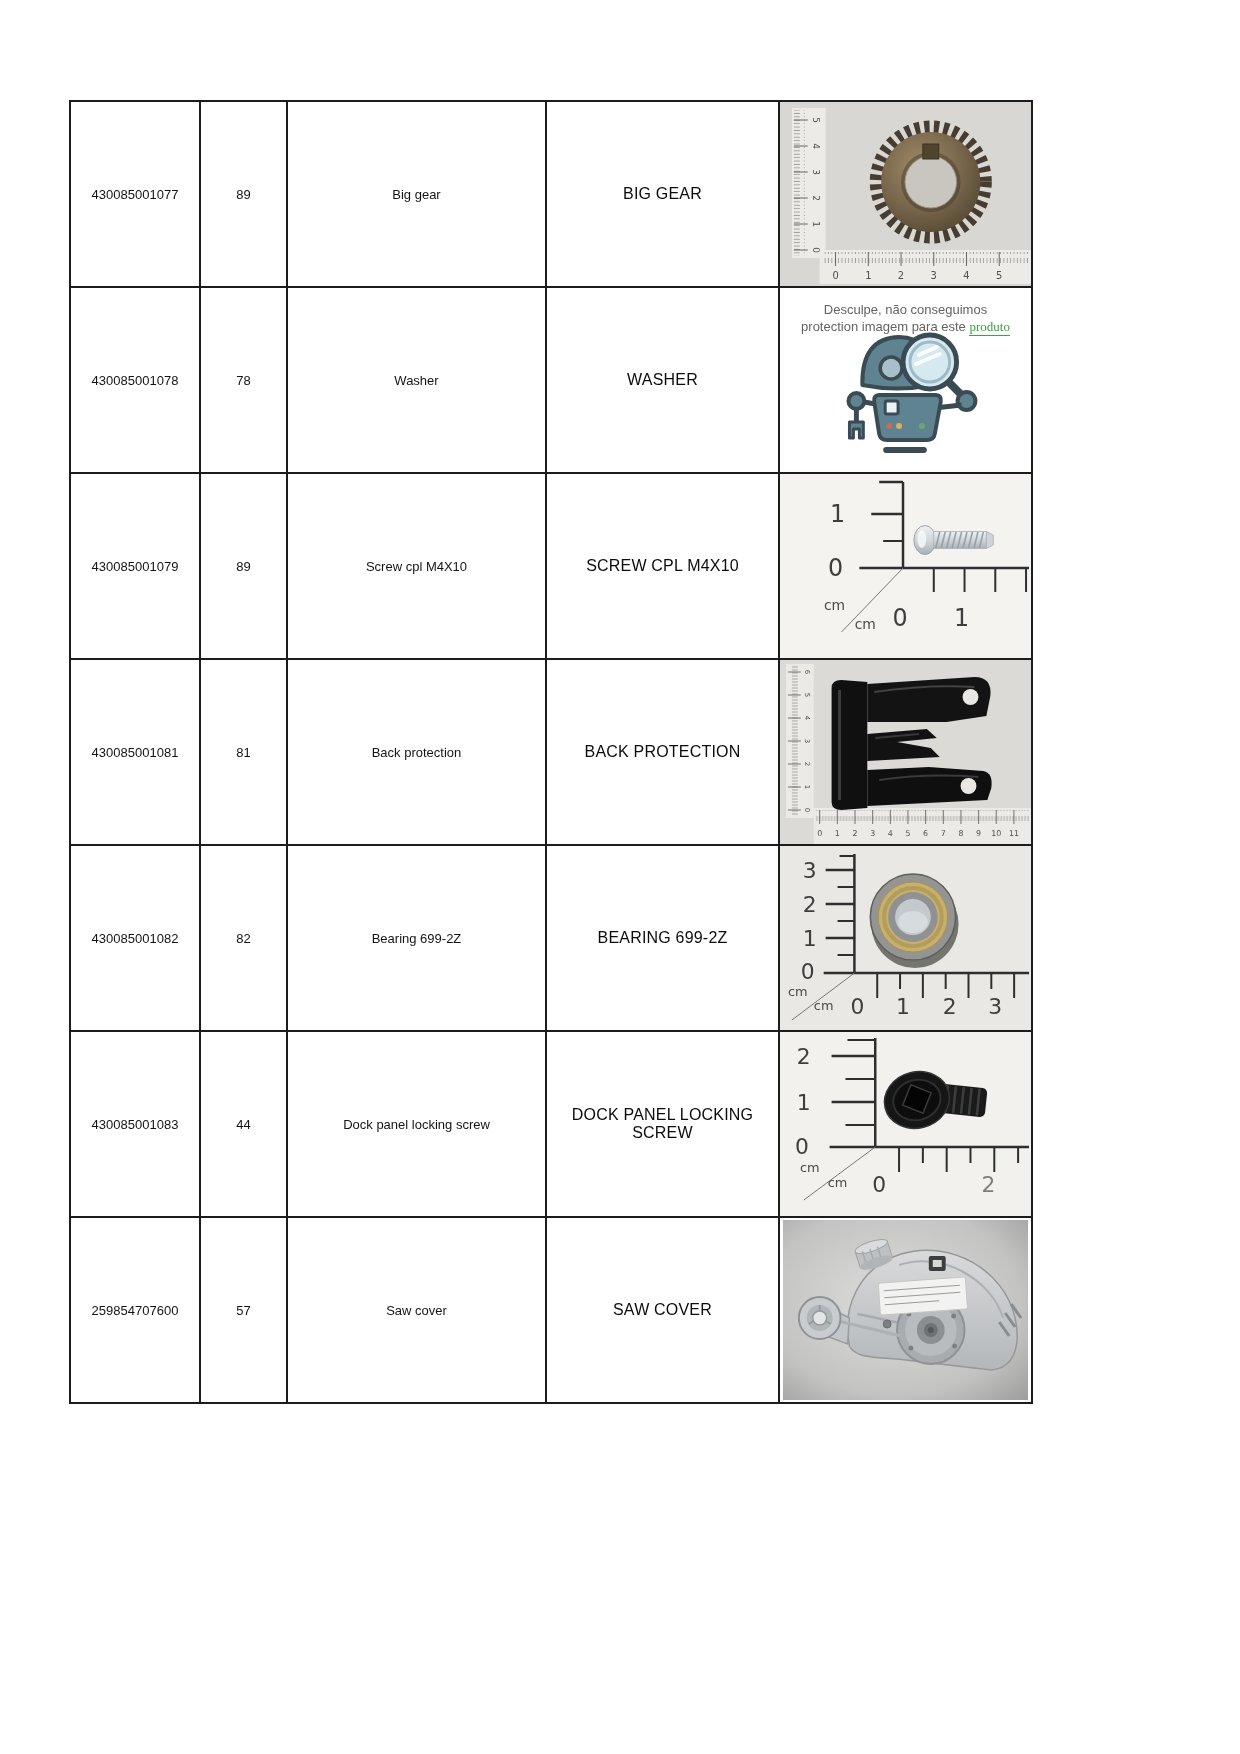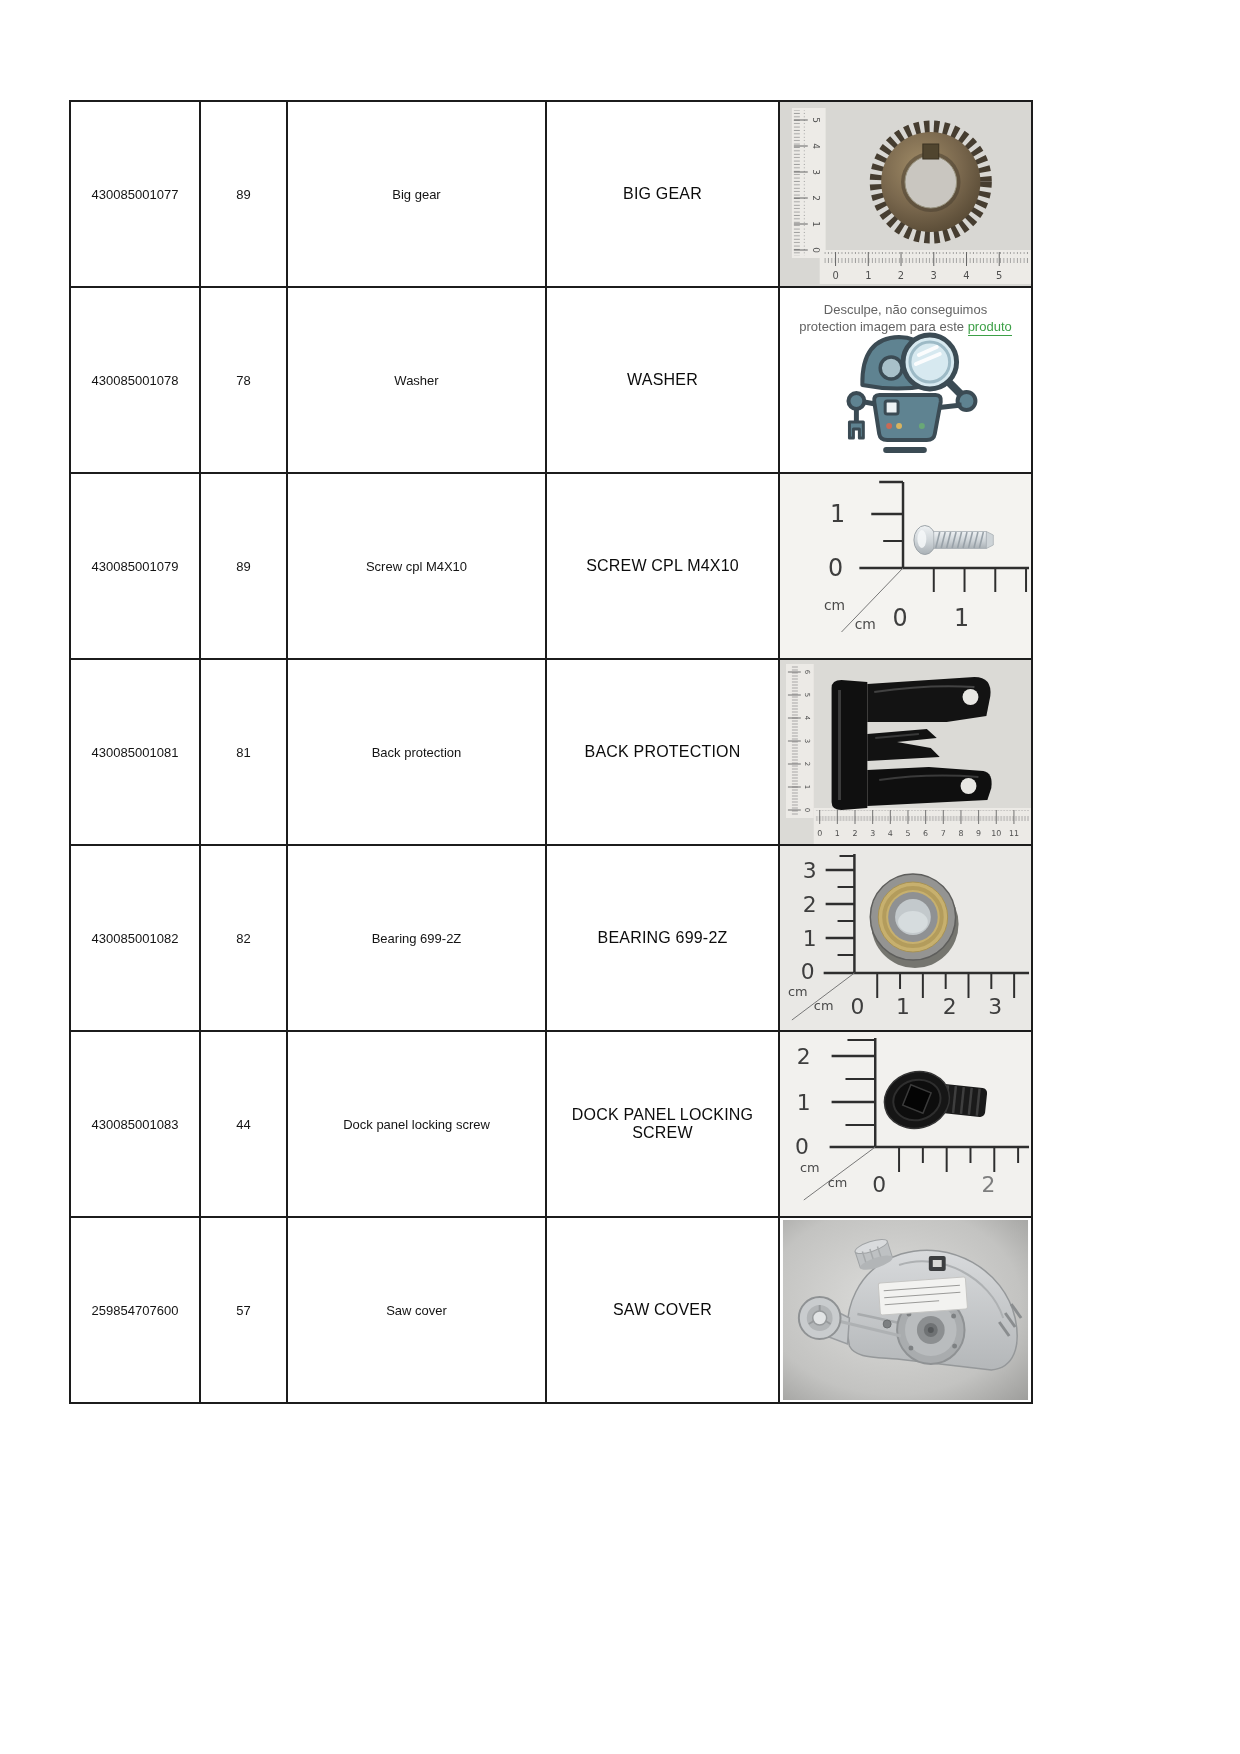--- a/index.html
+++ b/index.html
@@ -8,21 +8,21 @@
   table.parts{position:absolute;left:69px;top:100px;width:962px;border-collapse:collapse;table-layout:fixed;}
   table.parts td{border:2px solid #1c1c1c;padding:0;text-align:center;vertical-align:middle;overflow:hidden;}
   table.parts tr{height:184px;}
   td.c1,td.c2,td.c3{font-size:13px;color:#141414;}
   td.c4{font-size:16px;color:#0c0c0c;letter-spacing:.2px;}
   td.c5{background:#fff;}
   .photo{position:relative;width:100%;height:184px;background:#fff;}
   .photo svg{display:block;width:100%;height:100%;}
   .ph-msg{position:absolute;top:13px;left:0;width:100%;text-align:center;
           font-size:13px;line-height:17px;color:#636363;z-index:2;}
-  .ph-link{color:#3da047;border-bottom:1.5px solid #3da047;padding-bottom:1px;}
+  .ph-link{color:#3da047;border-bottom:1.5px solid #3da047;padding-bottom:1px;font-family:Liberation Serif, serif;}
   .axis-num{font-family:"DejaVu Sans", sans-serif;fill:#3e3e3e;}
   .axis-cm{font-family:"DejaVu Sans", sans-serif;fill:#4a4a4a;}
   .ruler-num{font-family:"DejaVu Sans", sans-serif;fill:#4f4f4f;}
 </style>
 </head>
 <body>
 
 <div class="page">
 <table class="parts">
 <colgroup>

